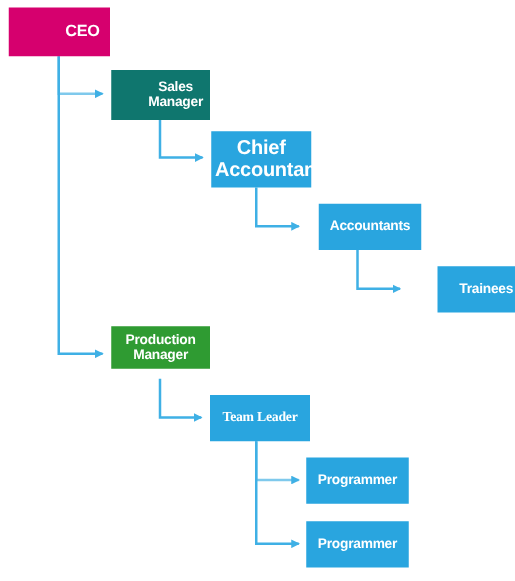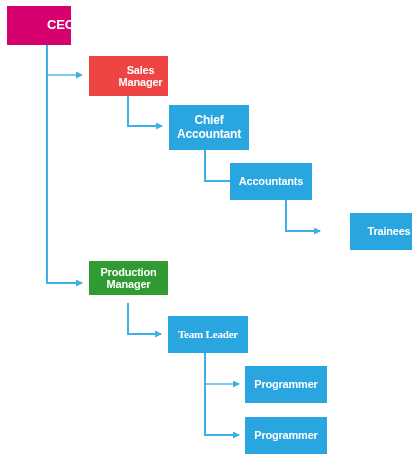--- a/index.html
+++ b/index.html
@@ -89,30 +89,30 @@
     <g>
       <path d="M205,353 L205,384 L239,384" fill="none" stroke="#7fc9ec" stroke-width="2" marker-end="url(#arrow-light)"></path>
     </g>
 
     <g>
       <path d="M205,353 L205,435 L239,435" fill="none" stroke="#3fb0e5" stroke-width="2" marker-end="url(#arrow-mid)"></path>
     </g>
   </svg>
 
   <div id="node-layer">
-      <div class="node" style="left: 7px; top: 6px; width: 64px; height: 39px; background: rgb(214, 0, 110); font-size: 13px; color: rgb(255, 255, 255); padding-left: 40px;">
+      <div class="node" style="left: 7px; top: 6px; width: 81px; height: 39px; background: rgb(214, 0, 110); font-size: 13px; color: rgb(255, 255, 255); padding-left: 40px;">
         <span class="node-label">CEO</span>
       </div>
-      <div class="node" style="left: 89px; top: 56px; width: 79px; height: 40px; background: #ef4444; font-size: 11px; color: rgb(255, 255, 255); padding-left: 27px;">
+      <div class="node" style="left: 89px; top: 56px; width: 79px; height: 40px; background: #0f766e; font-size: 11px; color: rgb(255, 255, 255); padding-left: 27px;">
         <span class="node-label">Sales Manager</span>
       </div>
-      <div class="node" style="left: 169px; top: 105px; width: 80px; height: 45px; background: rgb(41, 165, 223); font-size: 12px; color: rgb(255, 255, 255); justify-content: flex-end;">
+      <div class="node" style="left: 169px; top: 105px; width: 80px; height: 45px; background: rgb(41, 165, 223); font-size: 16px; color: rgb(255, 255, 255); justify-content: flex-end;">
         <span class="node-label">Chief Accountant</span>
       </div>
-      <div class="node" style="left: 230px; top: 163px; width: 82px; height: 37px; background: rgb(41, 165, 223); font-size: 11px; color: rgb(255, 255, 255);">
+      <div class="node" style="left: 255px; top: 163px; width: 82px; height: 37px; background: rgb(41, 165, 223); font-size: 11px; color: rgb(255, 255, 255);">
         <span class="node-label">Accountants</span>
       </div>
       <div class="node" style="left: 327px; top: 213px; width: 78px; height: 37px; background: rgb(41, 165, 223); font-size: 11px; color: rgb(255, 255, 255); margin-left: 23px;">
         <span class="node-label">Trainees</span>
       </div>
       <div class="node" style="left: 89px; top: 261px; width: 79px; height: 34px; background: rgb(47, 155, 50); font-size: 11px; color: rgb(255, 255, 255);">
         <span class="node-label">Production Manager</span>
       </div>
       <div class="node" style="left: 168px; top: 316px; width: 80px; height: 37px; background: rgb(41, 165, 223); font-size: 11px; color: rgb(255, 255, 255); font-family: Liberation Serif, serif;">
         <span class="node-label">Team Leader</span>

